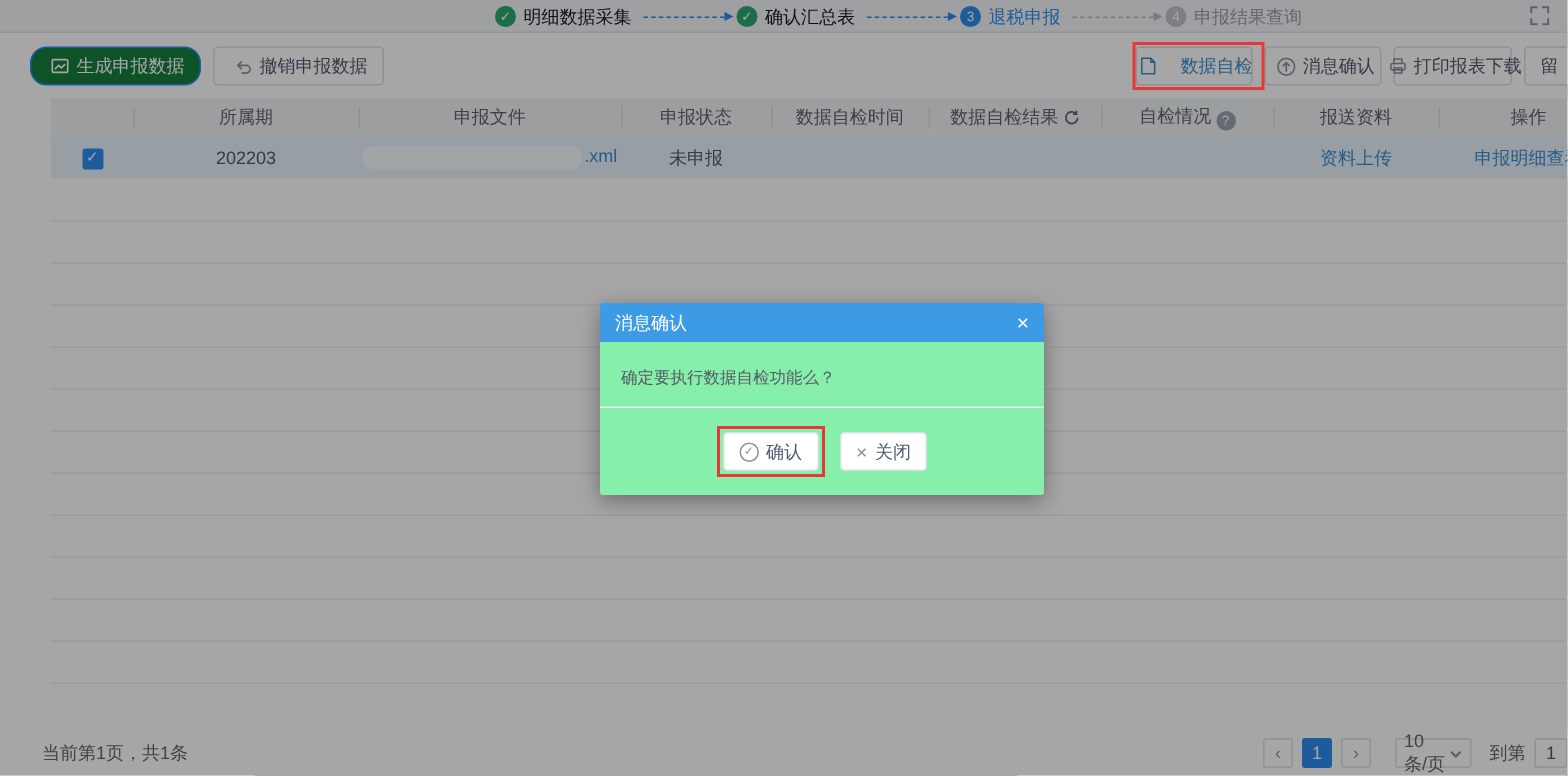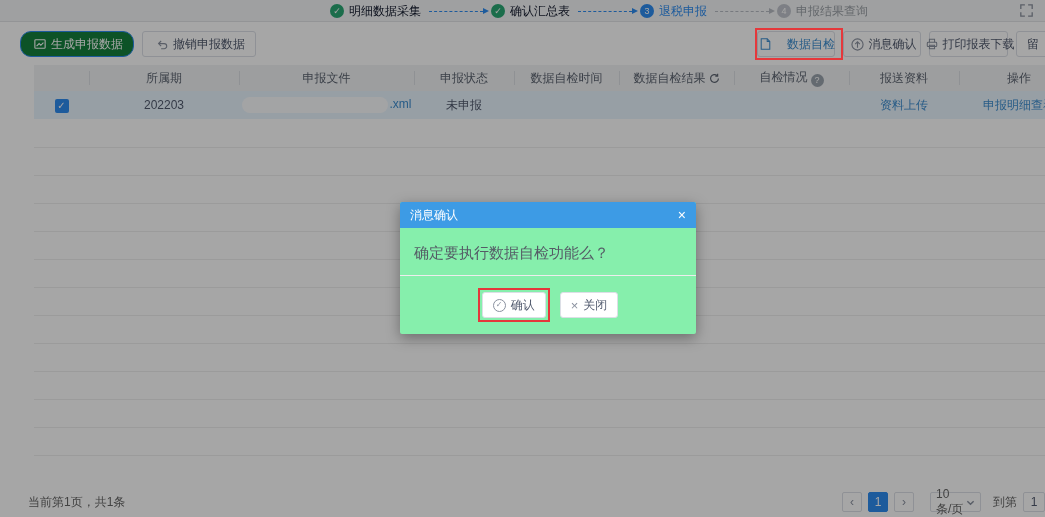--- a/index.html
+++ b/index.html
@@ -102,21 +102,21 @@
   }
   .modal {
     position:absolute; left:400px; top:202px; width:296px; background:#86efac; z-index:50;
     box-shadow:0 4px 14px rgba(0,0,0,0.35); border-radius:2px; overflow:hidden;
   }
   .modal-head {
     height:26px; background:#3d9be5; color:#fff; display:flex; align-items:center;
     justify-content:space-between; padding:0 10px; font-size:12px;
   }
   .modal-x { cursor:pointer; font-size:14px; line-height:1; }
-  .modal-body { padding:16px 14px 12px 14px; font-size:15px; color:#555c66; }
+  .modal-body { padding:16px 14px 12px 14px; font-size:11px; color:#555c66; }
   .modal-foot {
     border-top:1px solid #ededed; padding:12px 0 12px 0; display:flex; justify-content:center;
     align-items:center; gap:10px;
   }
   .anno-ring { border:2px solid #e5383b; padding:2px; display:inline-flex; }
   .circle-check {
     width:13px; height:13px; border-radius:50%; border:1px solid #8a919f; color:#8a919f;
     display:inline-flex; align-items:center; justify-content:center; font-size:8px; line-height:1;
   }
   .xglyph { font-size:13px; color:#8a919f; line-height:1; }

